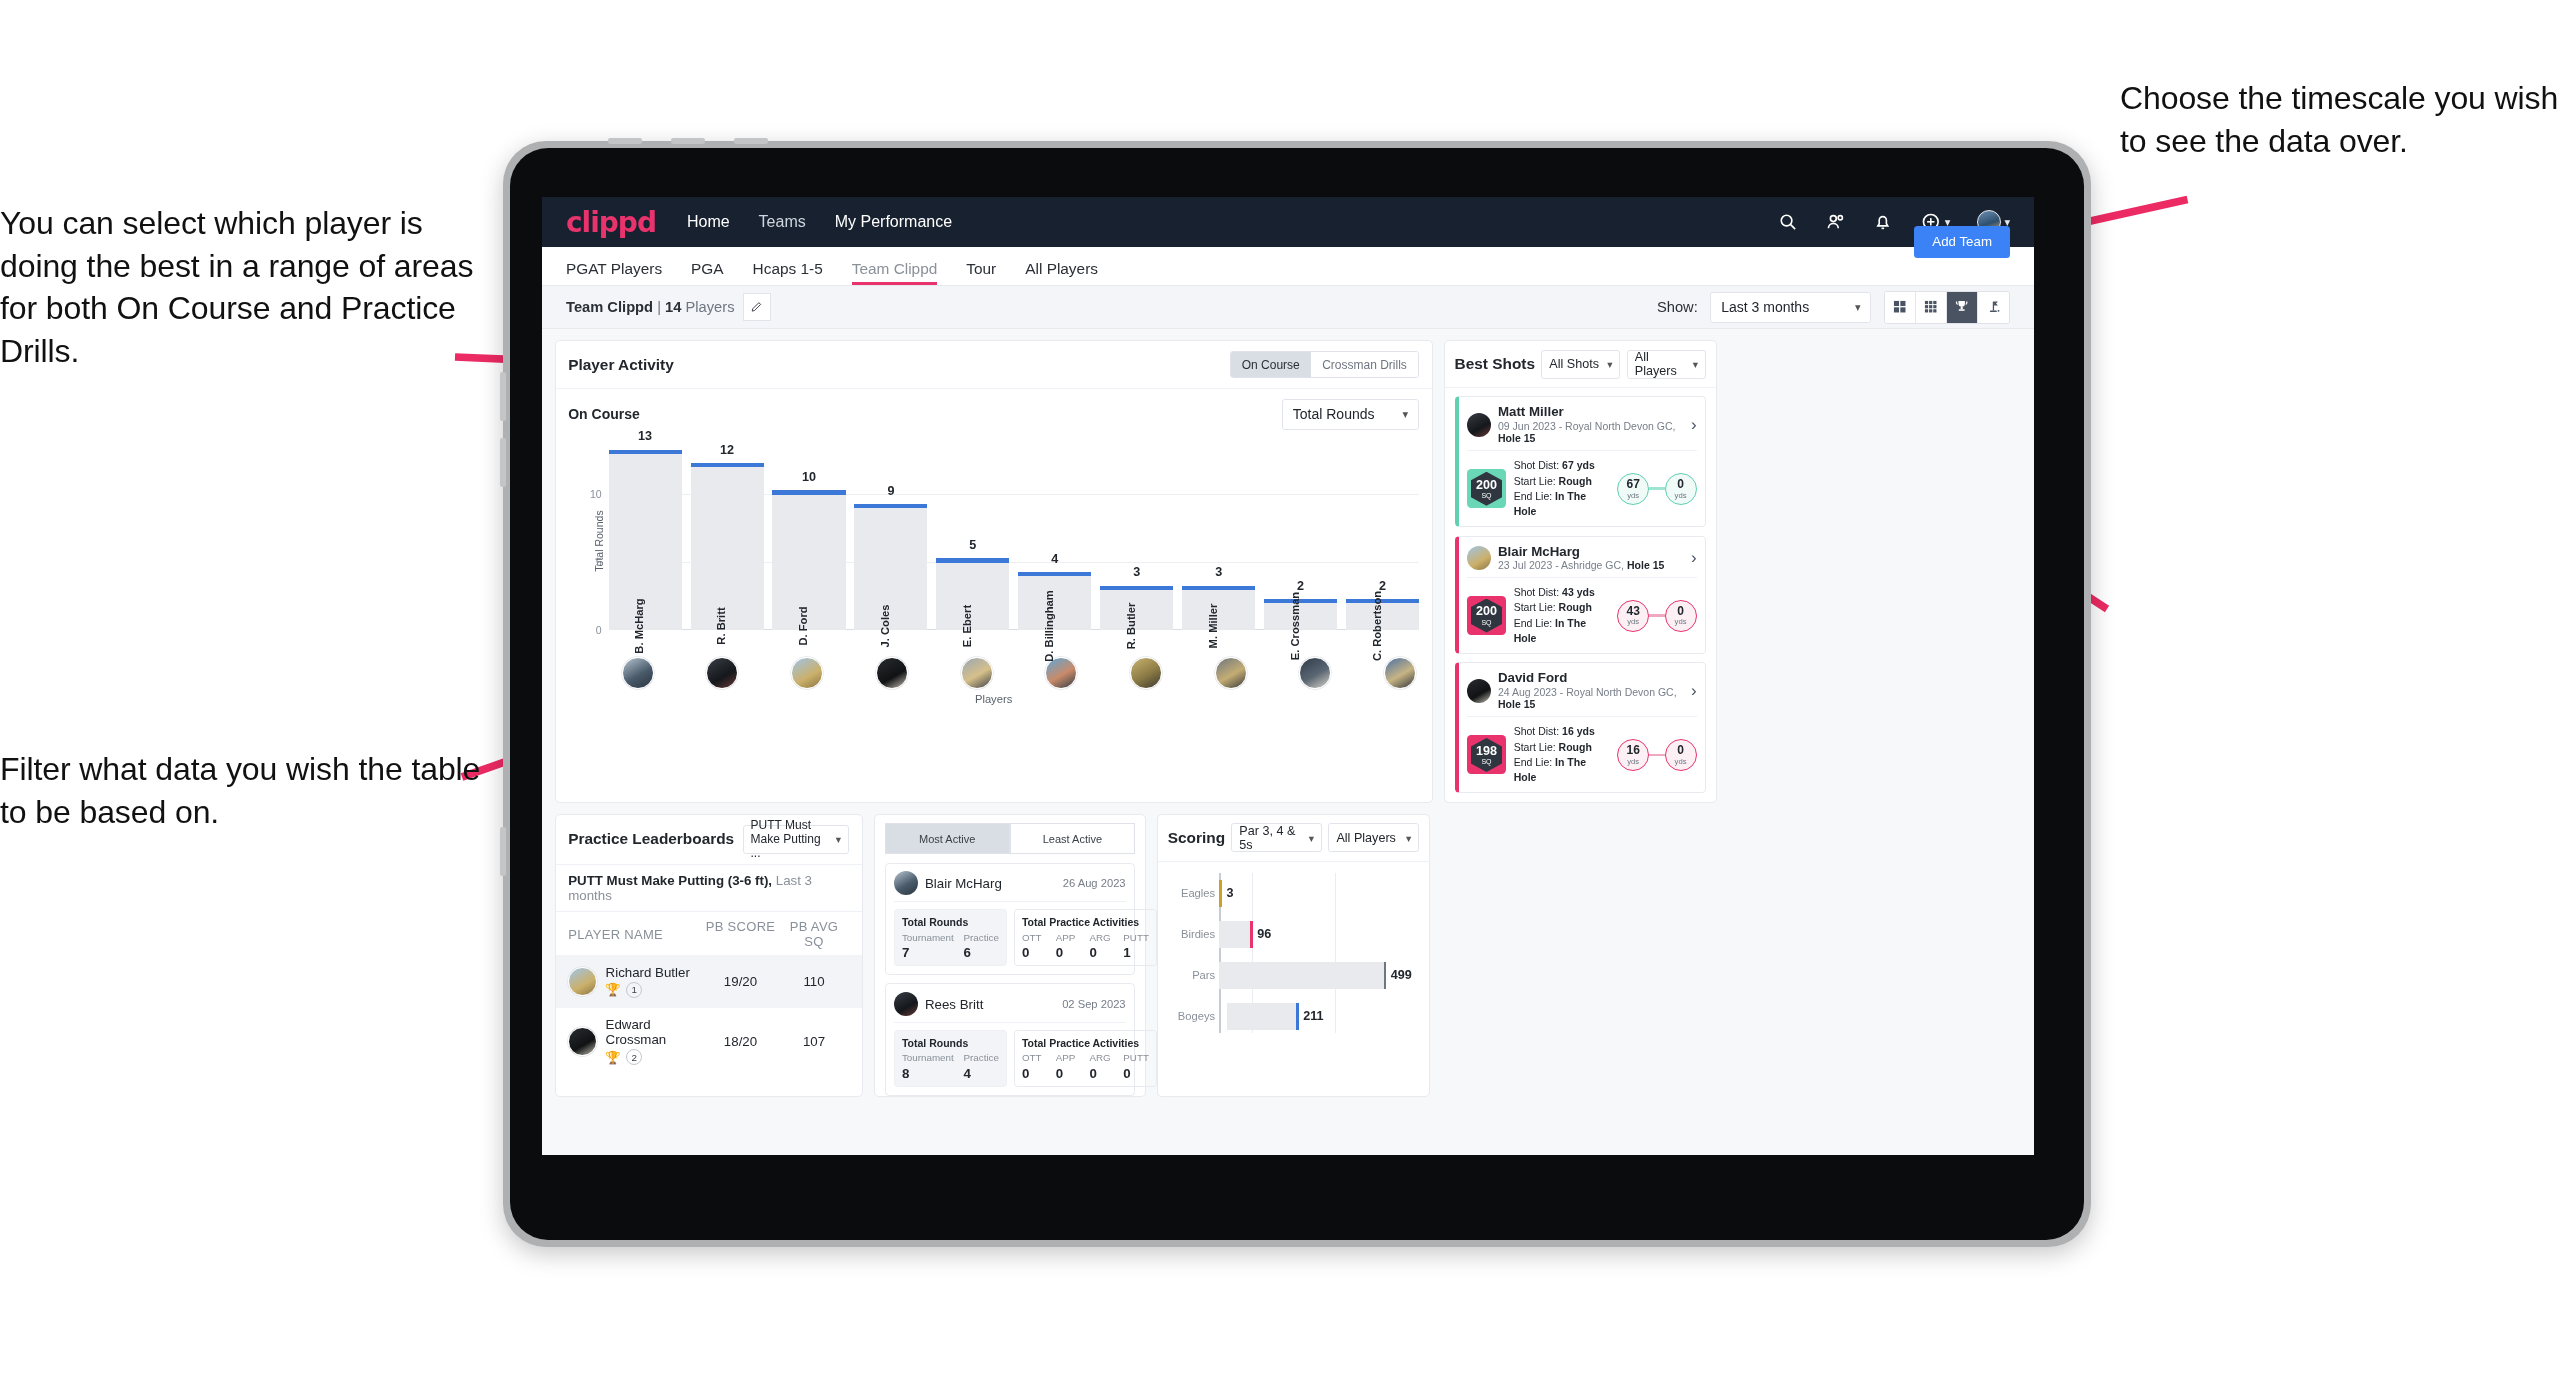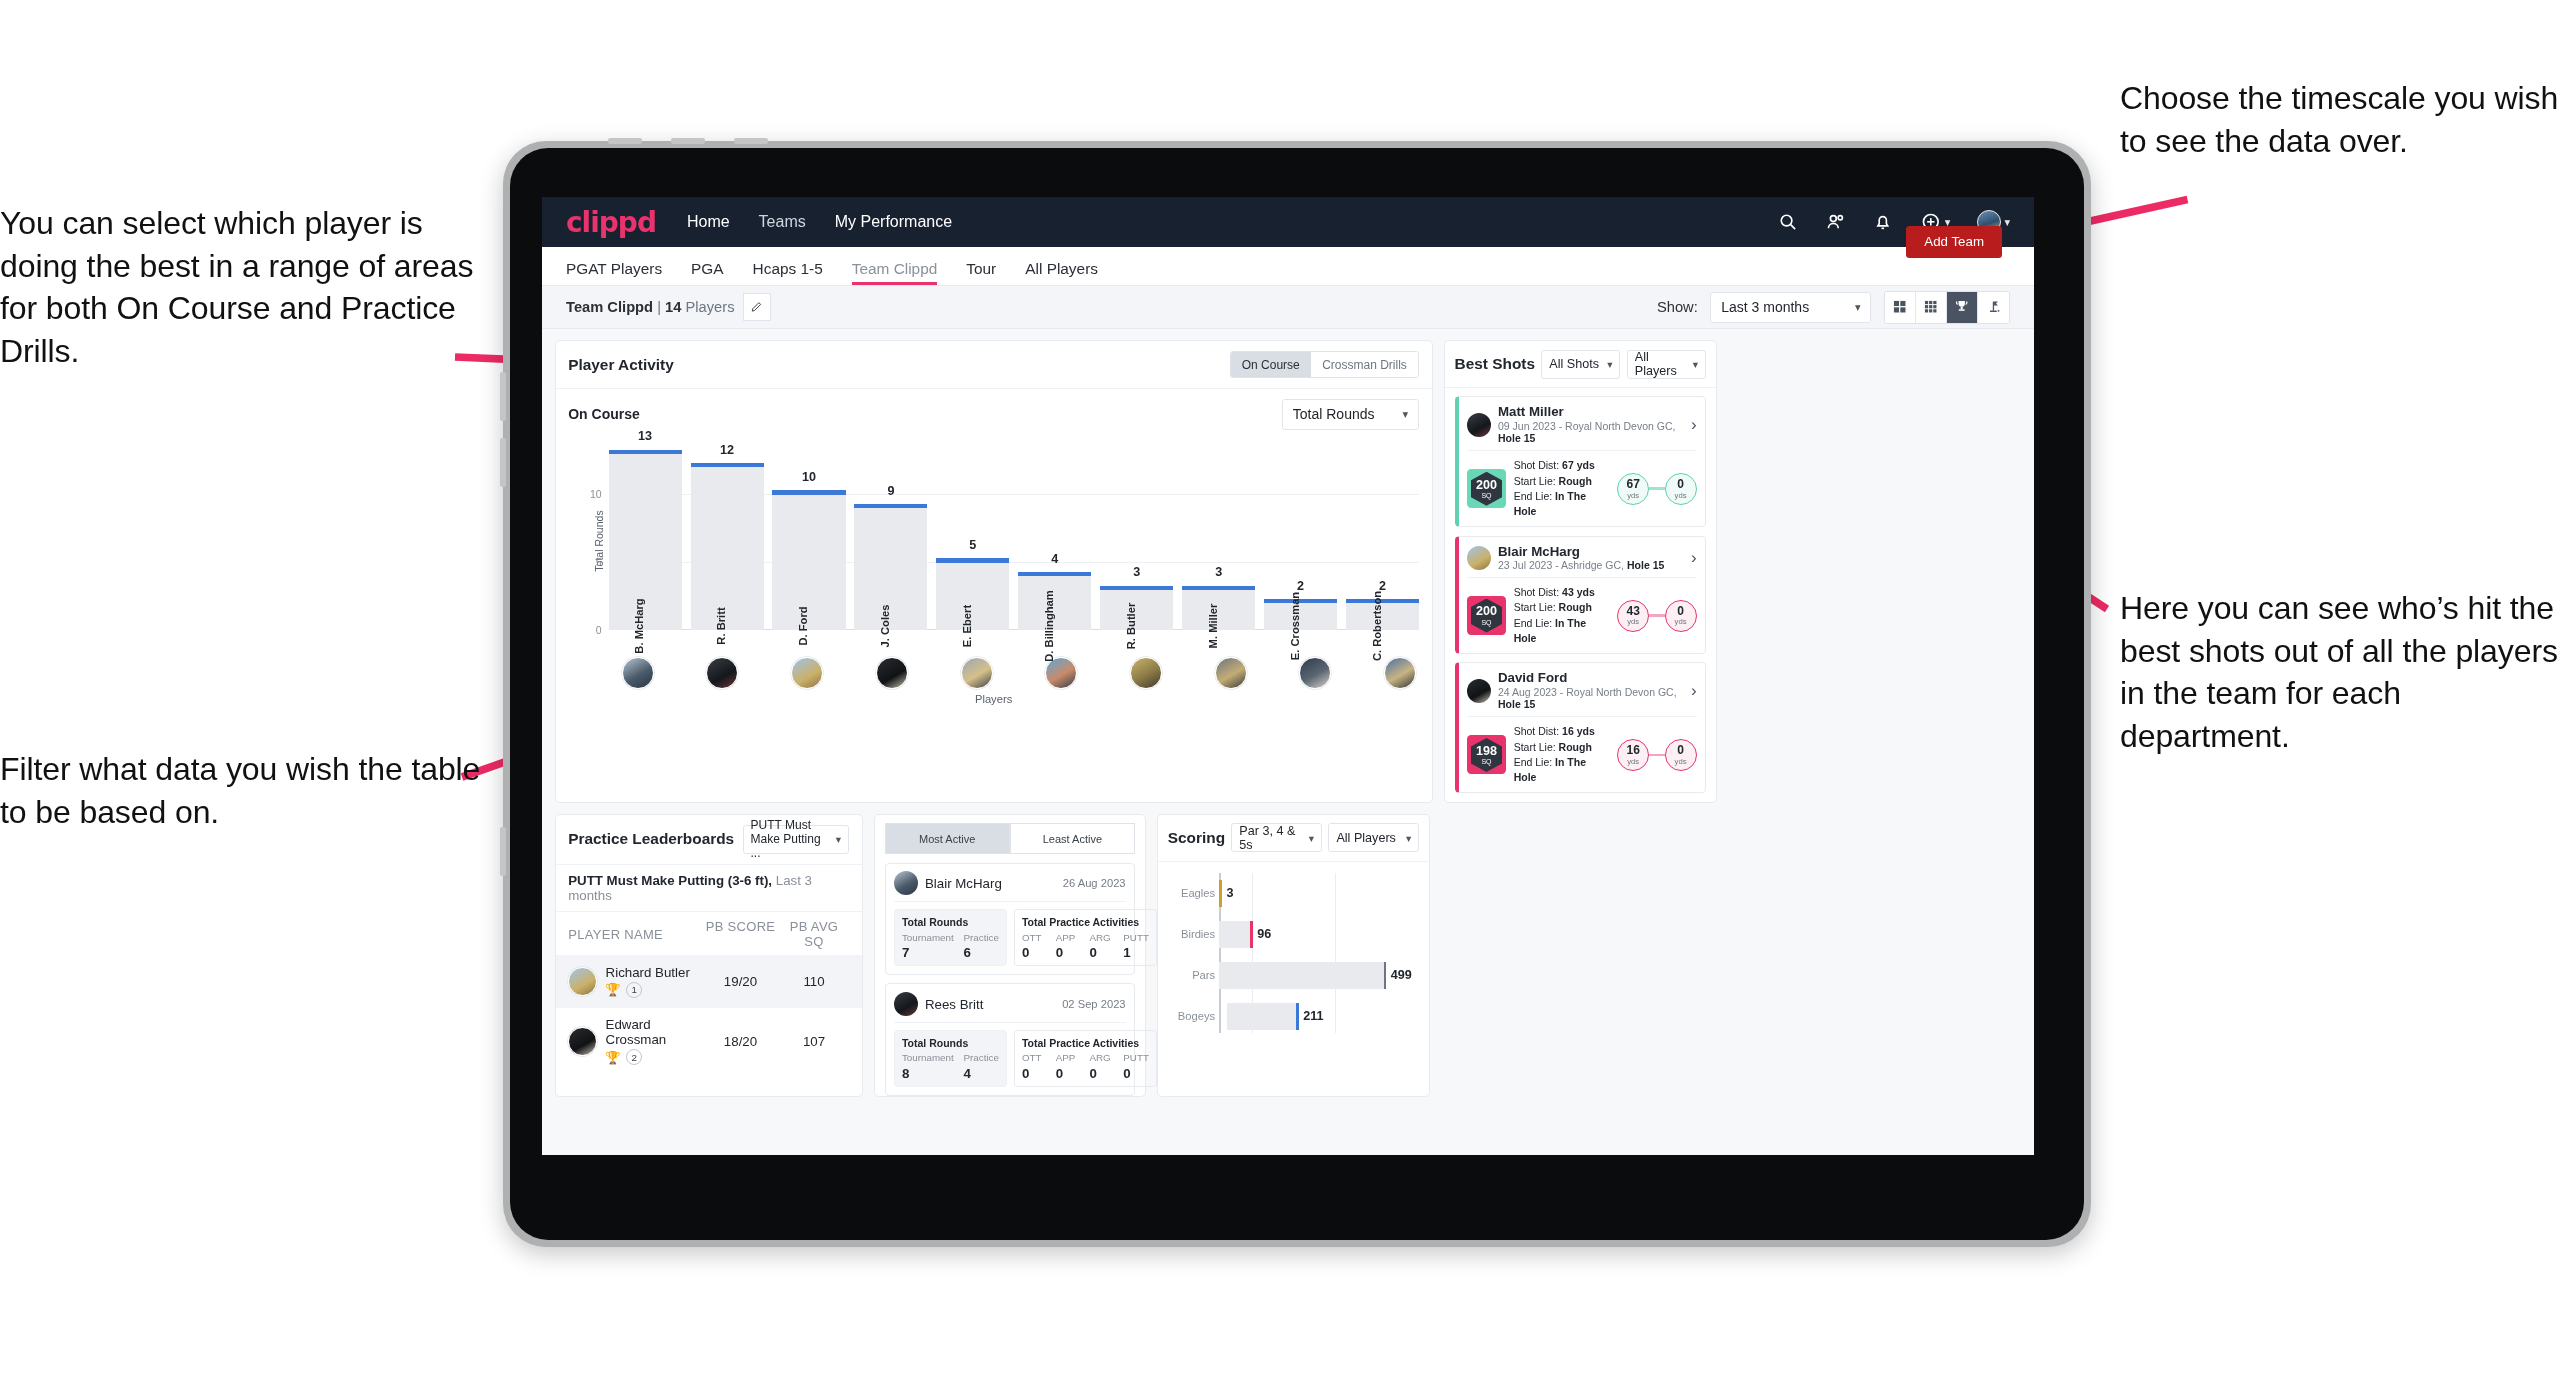--- a/index.html
+++ b/index.html
@@ -88,22 +88,22 @@
   }
   .subtab {
     font-size: 15.4px; color: #2b2f36; padding: 0 0 7px 0; margin-right: 29px;
     position: relative; white-space: nowrap;
   }
   .subtab.active { color: #8b9199; }
   .subtab.active:after {
     content:""; position:absolute; left:0; right:0; bottom:0; height:2.8px; background:#e8336d;
   }
   .addteam {
-    position: absolute; right: 32px; top: -21px;
-    background: #b91c1c; color: #fff; font-size: 13.3px;
+    position: absolute; right: 24px; top: -21px;
+    background: #3b82f6; color: #fff; font-size: 13.3px;
     padding: 8.4px 18px; border-radius: 3.5px;
   }
 
   
   .toolbar {
     height: 43px; background: #f3f5f8; display: flex; align-items: center;
     padding: 0 24px; border-bottom: 0.7px solid #e6e9ee;
   }
   .teamlabel { font-size: 14.7px; color: #2b2f36; }
   .teamlabel b { font-weight: 700; }
@@ -298,21 +298,20 @@
     </defs>
     <path d="M650,510 L1890,562" stroke="#ec2a63" stroke-width="11" fill="none" marker-end="url(#ah)"></path>
     <path d="M660,1110 L1860,690" stroke="#ec2a63" stroke-width="11" fill="none" marker-end="url(#ah)"></path>
     <path d="M3125,285 L2425,440" stroke="#ec2a63" stroke-width="11" fill="none" marker-end="url(#ah)"></path>
     <path d="M3010,870 L2640,628" stroke="#ec2a63" stroke-width="11" fill="none" marker-end="url(#ah)"></path>
   </svg>
 
   <div class="anno anno-a">You can select which player is doing the best in a range of areas for both On Course and Practice Drills.</div>
   <div class="anno anno-b">Filter what data you wish the table to be based on.</div>
   <div class="anno anno-c">Choose the timescale you wish to see the data over.</div>
-  <div class="anno anno-d">Here you can see who’s hit the best shots out of all the players in the team for each department.</div>
 
   <div class="device">
     <div class="btn-top t1"></div>
     <div class="btn-top t2"></div>
     <div class="btn-top t3"></div>
     <div class="btn-vol v1"></div>
     <div class="btn-vol v2"></div>
     <div class="btn-vol v3"></div>
     <div class="device-inner"></div>
 

